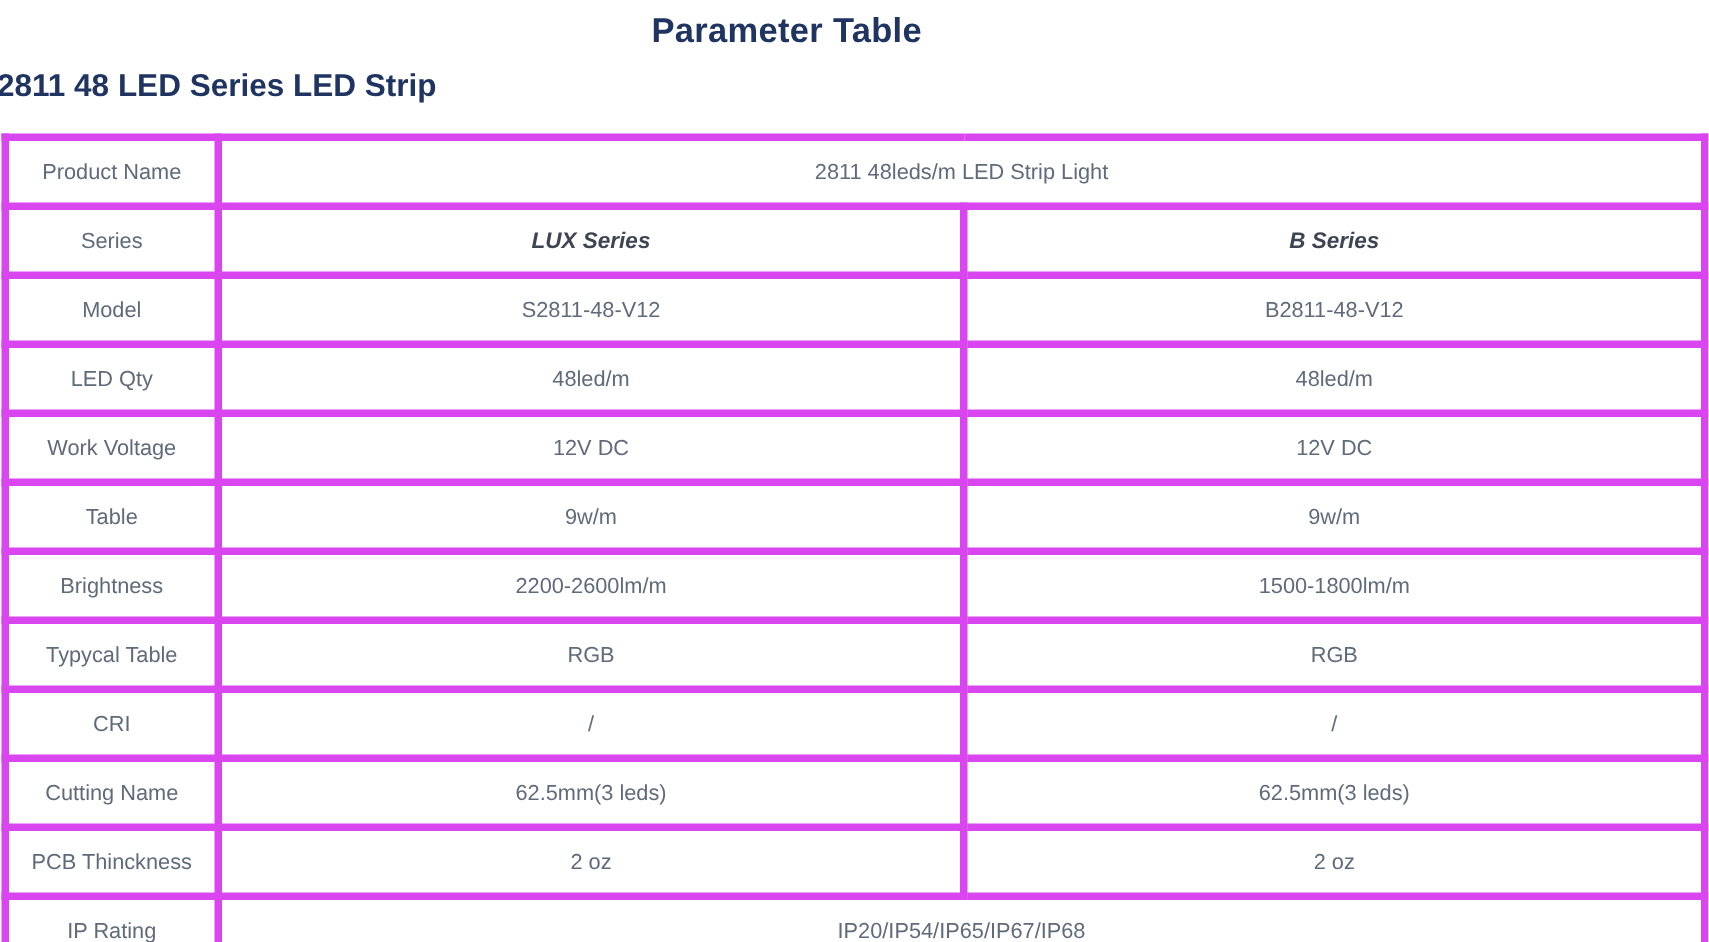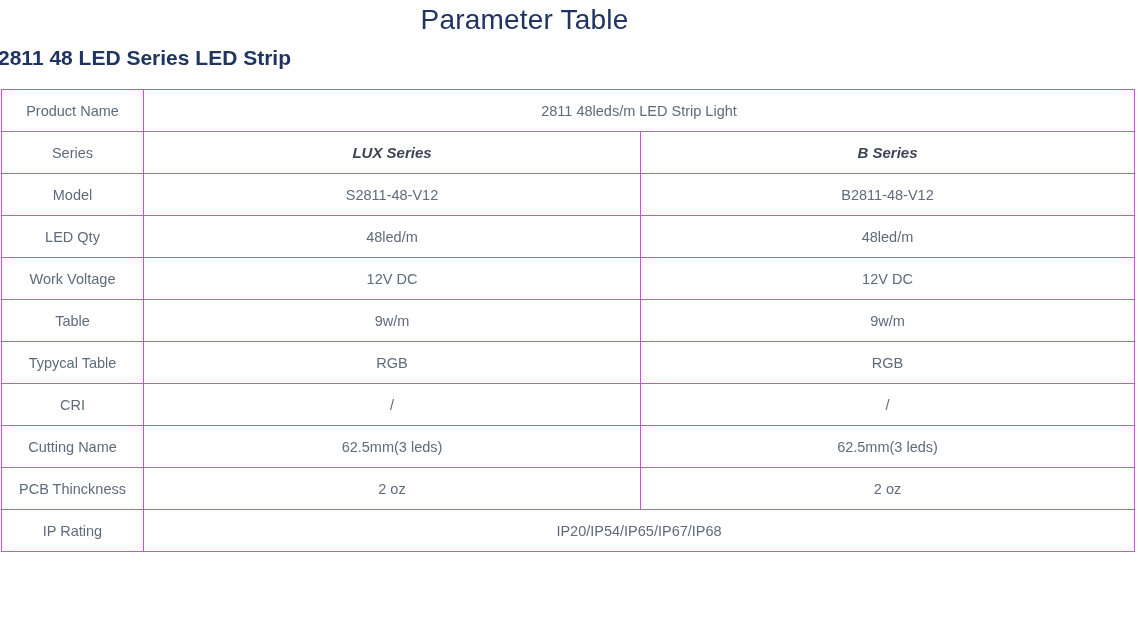--- a/index.html
+++ b/index.html
@@ -21,22 +21,22 @@
     height: 628px;
     background: #ffffff;
   }
 
   .doc-title {
     position: absolute;
     left: 0;
     top: 1px;
     width: 1049px;
     text-align: center;
-    font-size: 28px;
-    font-weight: normal;
+    font-size: 23px;
+    font-weight: bold;
     color: #1f3461;
     letter-spacing: 0.2px;
     line-height: 38px;
     white-space: nowrap;
   }
 
   .doc-subtitle {
     position: absolute;
     left: -2px;
     top: 44px;
@@ -55,21 +55,21 @@
     border-collapse: collapse;
     table-layout: fixed;
     font-size: 14.5px;
   }
 
   .param-table col.c-label { width: 142px; }
   .param-table col.c-lux   { width: 497px; }
   .param-table col.c-b     { width: 494px; }
 
   .param-table td {
-    border: 1px solid #d946ef;
+    border: 5px solid #d946ef;
     height: 41px;
     padding: 0 6px;
     text-align: center;
     vertical-align: middle;
     color: #5f6b7a;
     font-size: 14.5px;
     font-weight: normal;
     white-space: nowrap;
     overflow: hidden;
   }
@@ -124,20 +124,25 @@
           <td class="label">Work Voltage</td>
           <td>12V DC</td>
           <td>12V DC</td>
         </tr>
         <tr>
           <td class="label">Table</td>
           <td>9w/m</td>
           <td>9w/m</td>
         </tr>
         <tr>
+          <td class="label">Brightness</td>
+          <td>2200-2600lm/m</td>
+          <td>1500-1800lm/m</td>
+        </tr>
+        <tr>
           <td class="label">Typycal Table</td>
           <td>RGB</td>
           <td>RGB</td>
         </tr>
         <tr>
           <td class="label">CRI</td>
           <td>/</td>
           <td>/</td>
         </tr>
         <tr>

